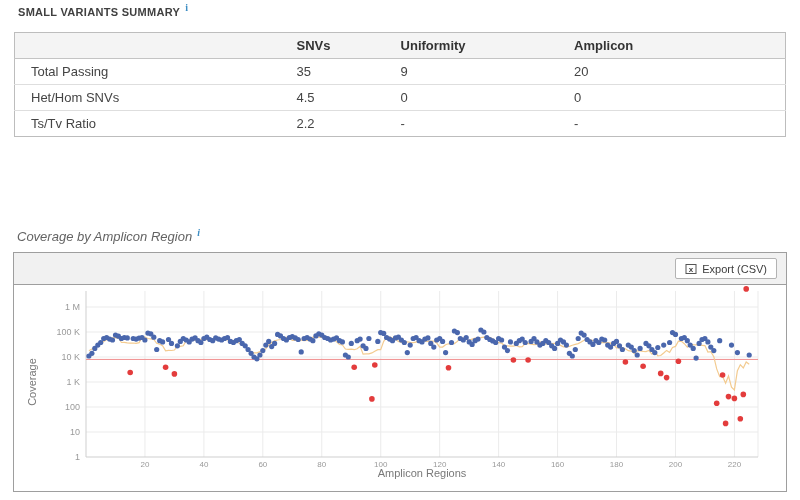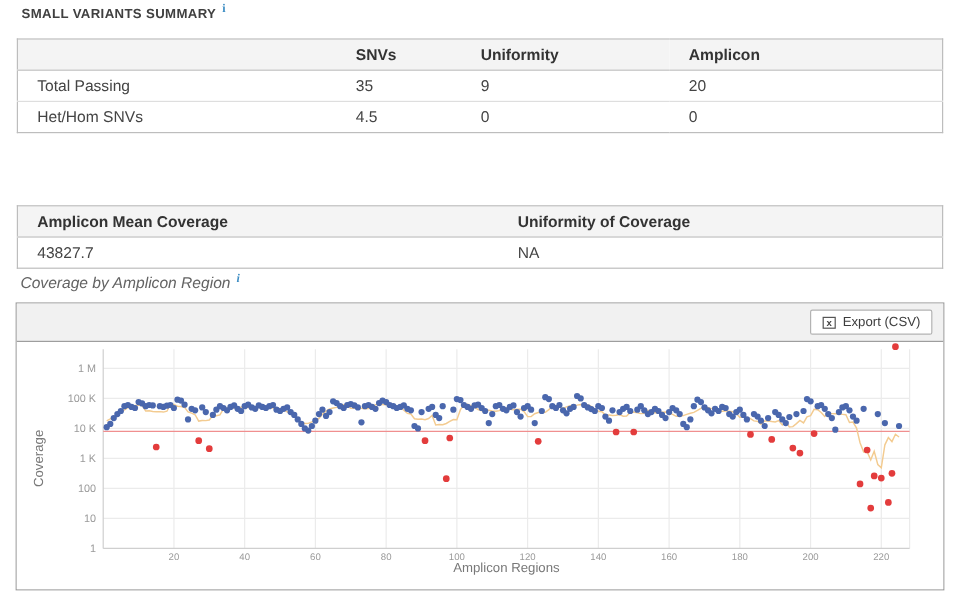--- a/index.html
+++ b/index.html
@@ -59,40 +59,30 @@
       <td>35</td>
       <td>9</td>
       <td>20</td>
     </tr>
     <tr>
       <td>Het/Hom SNVs</td>
       <td>4.5</td>
       <td>0</td>
       <td>0</td>
     </tr>
-  </tbody>
-    </table>
-
-
-  <table class="datatable" style="top:171px;">
-    <colgroup>
-        <col style="width:52%">
-        <col style="width:48%">
-      </colgroup>
-    <tbody>
-        <tr>
-      <th>Amplicon Mean Coverage</th>
-      <th>Uniformity of Coverage</th>
-    </tr>
     <tr>
-      <td>43827.7</td>
-      <td>NA</td>
+      <td>Ts/Tv Ratio</td>
+      <td>2.2</td>
+      <td>-</td>
+      <td>-</td>
     </tr>
   </tbody>
     </table>
+
+
 
   <div class="sub-heading" style="top:227px;">
     <span>Coverage by Amplicon Region</span><span class="info-icon">i</span>
   </div>
 
   <div class="chart-panel">
     <div class="chart-header">
       <button class="export-btn">
         <svg width="12" height="12" viewBox="0 0 12 12">
           <rect x="1" y="1.5" width="10" height="9" fill="#ffffff" stroke="#555555" stroke-width="1"></rect>

